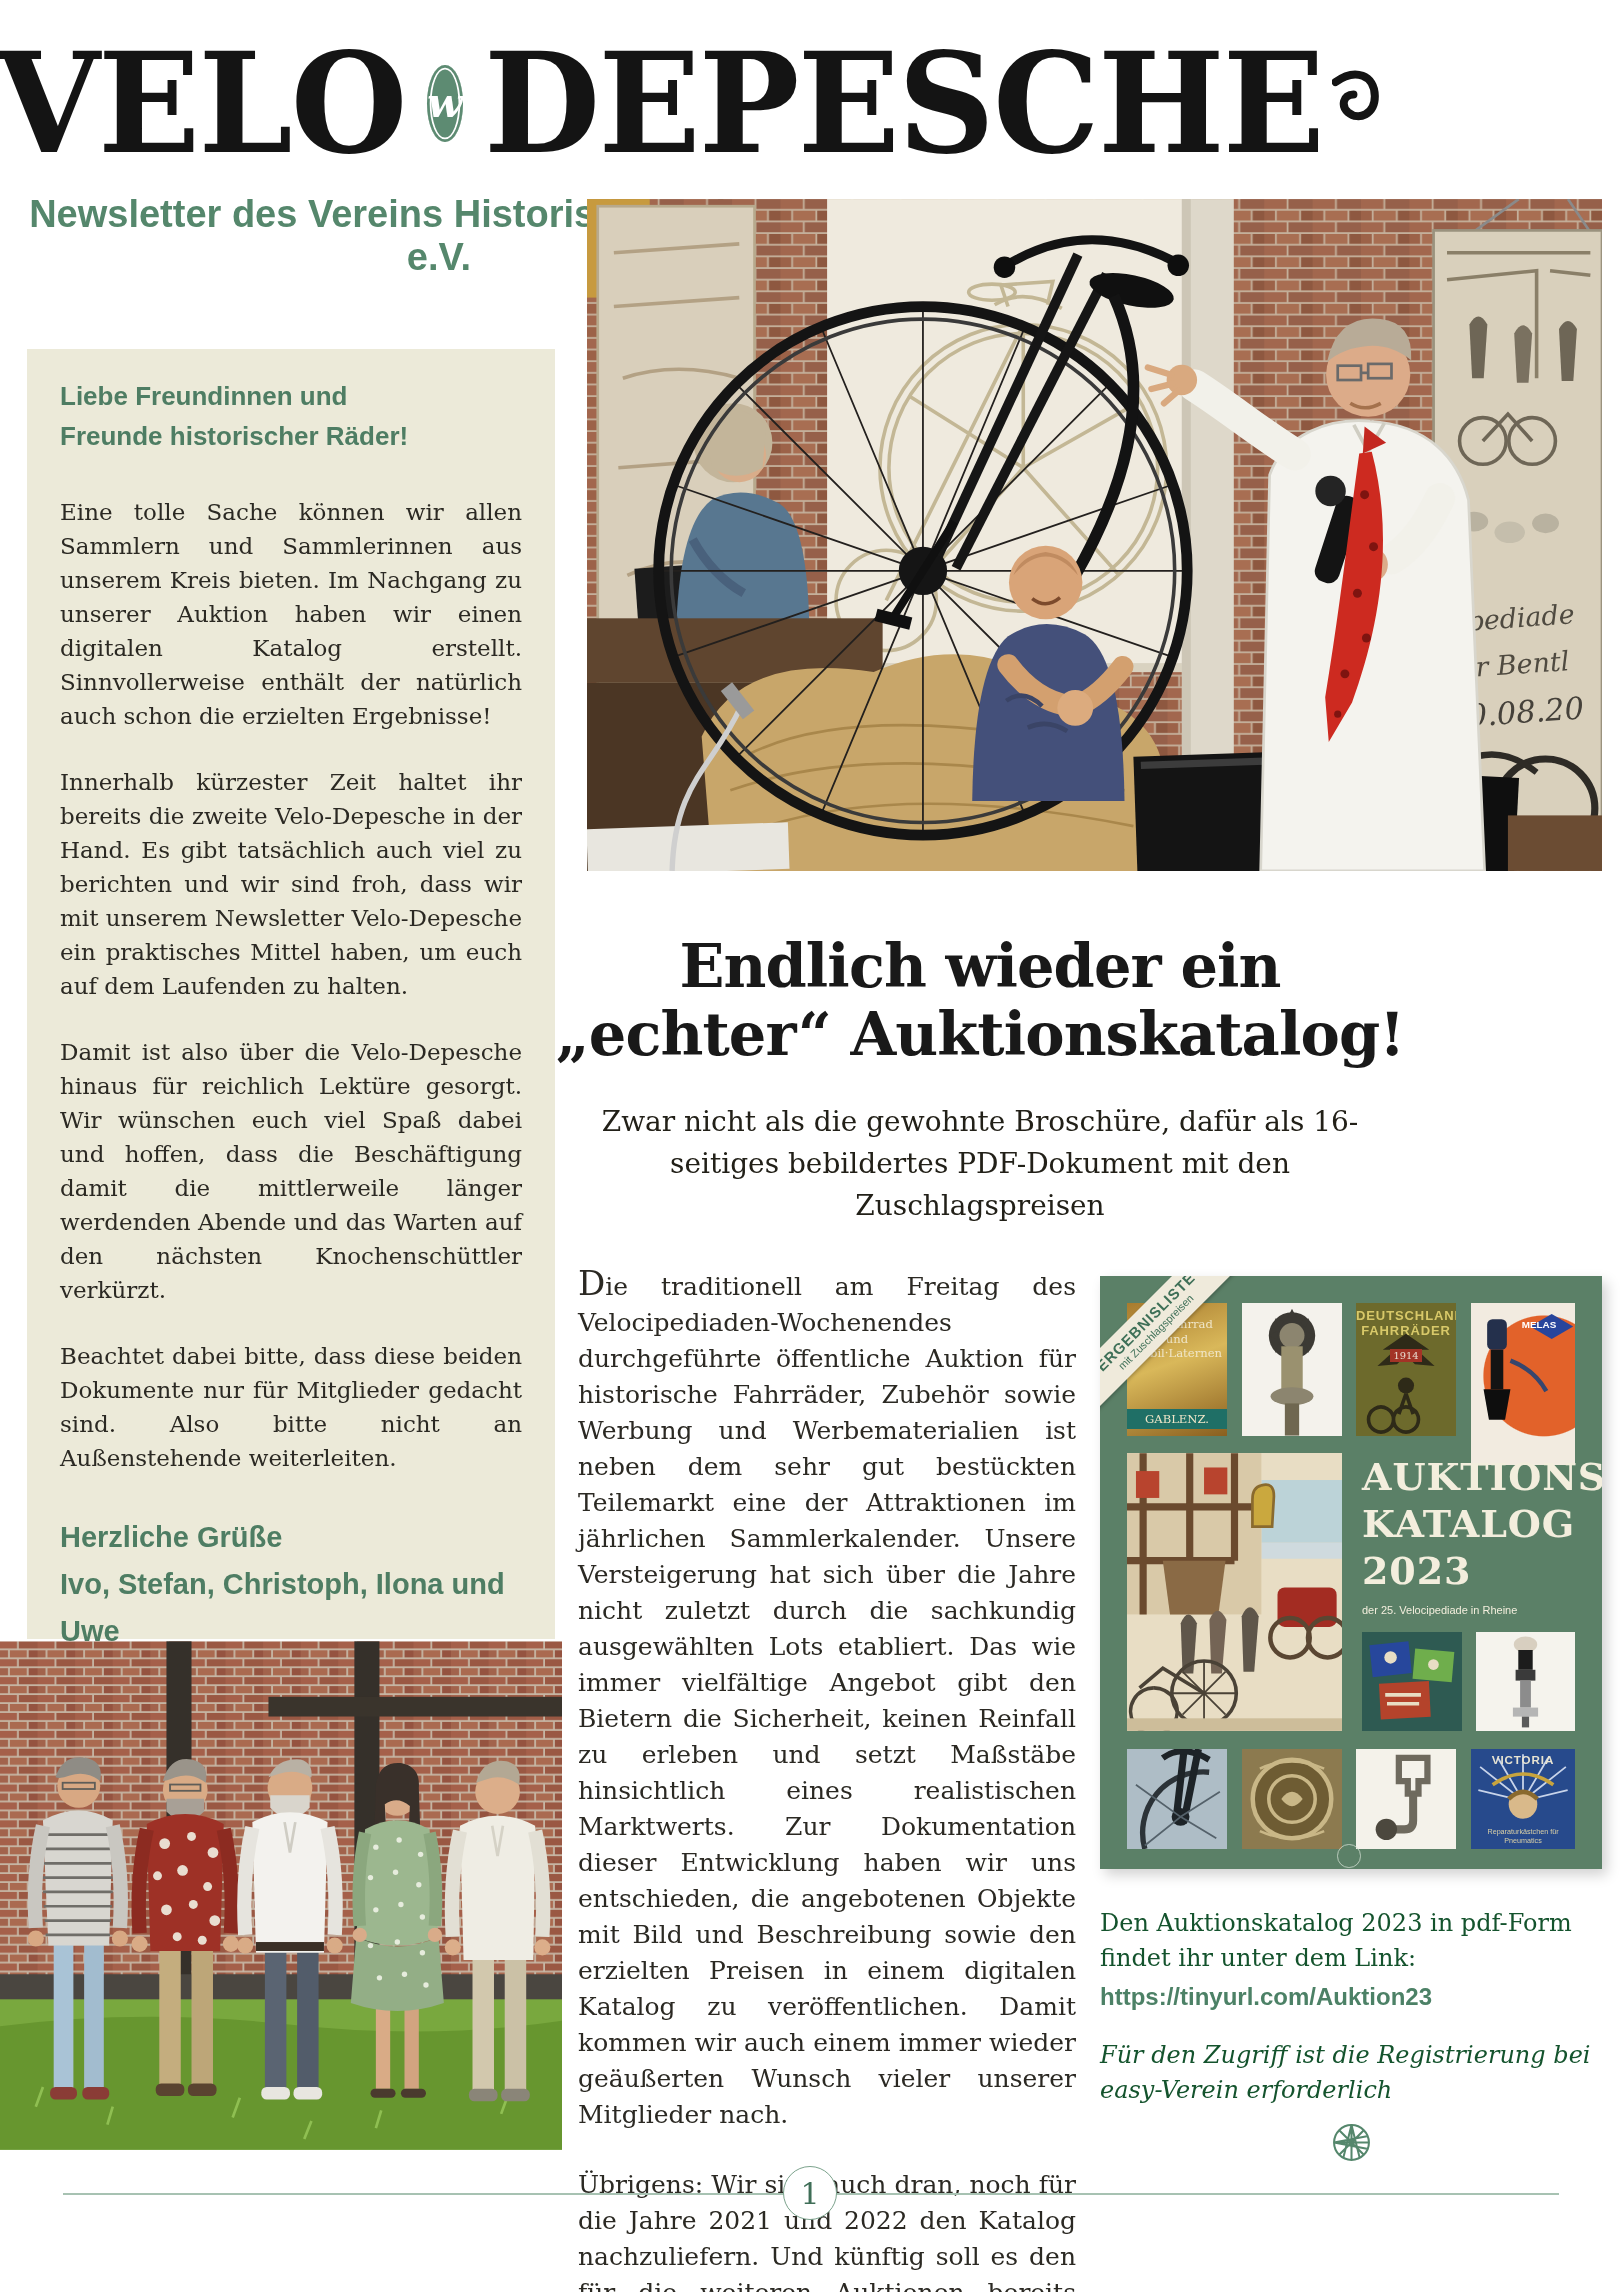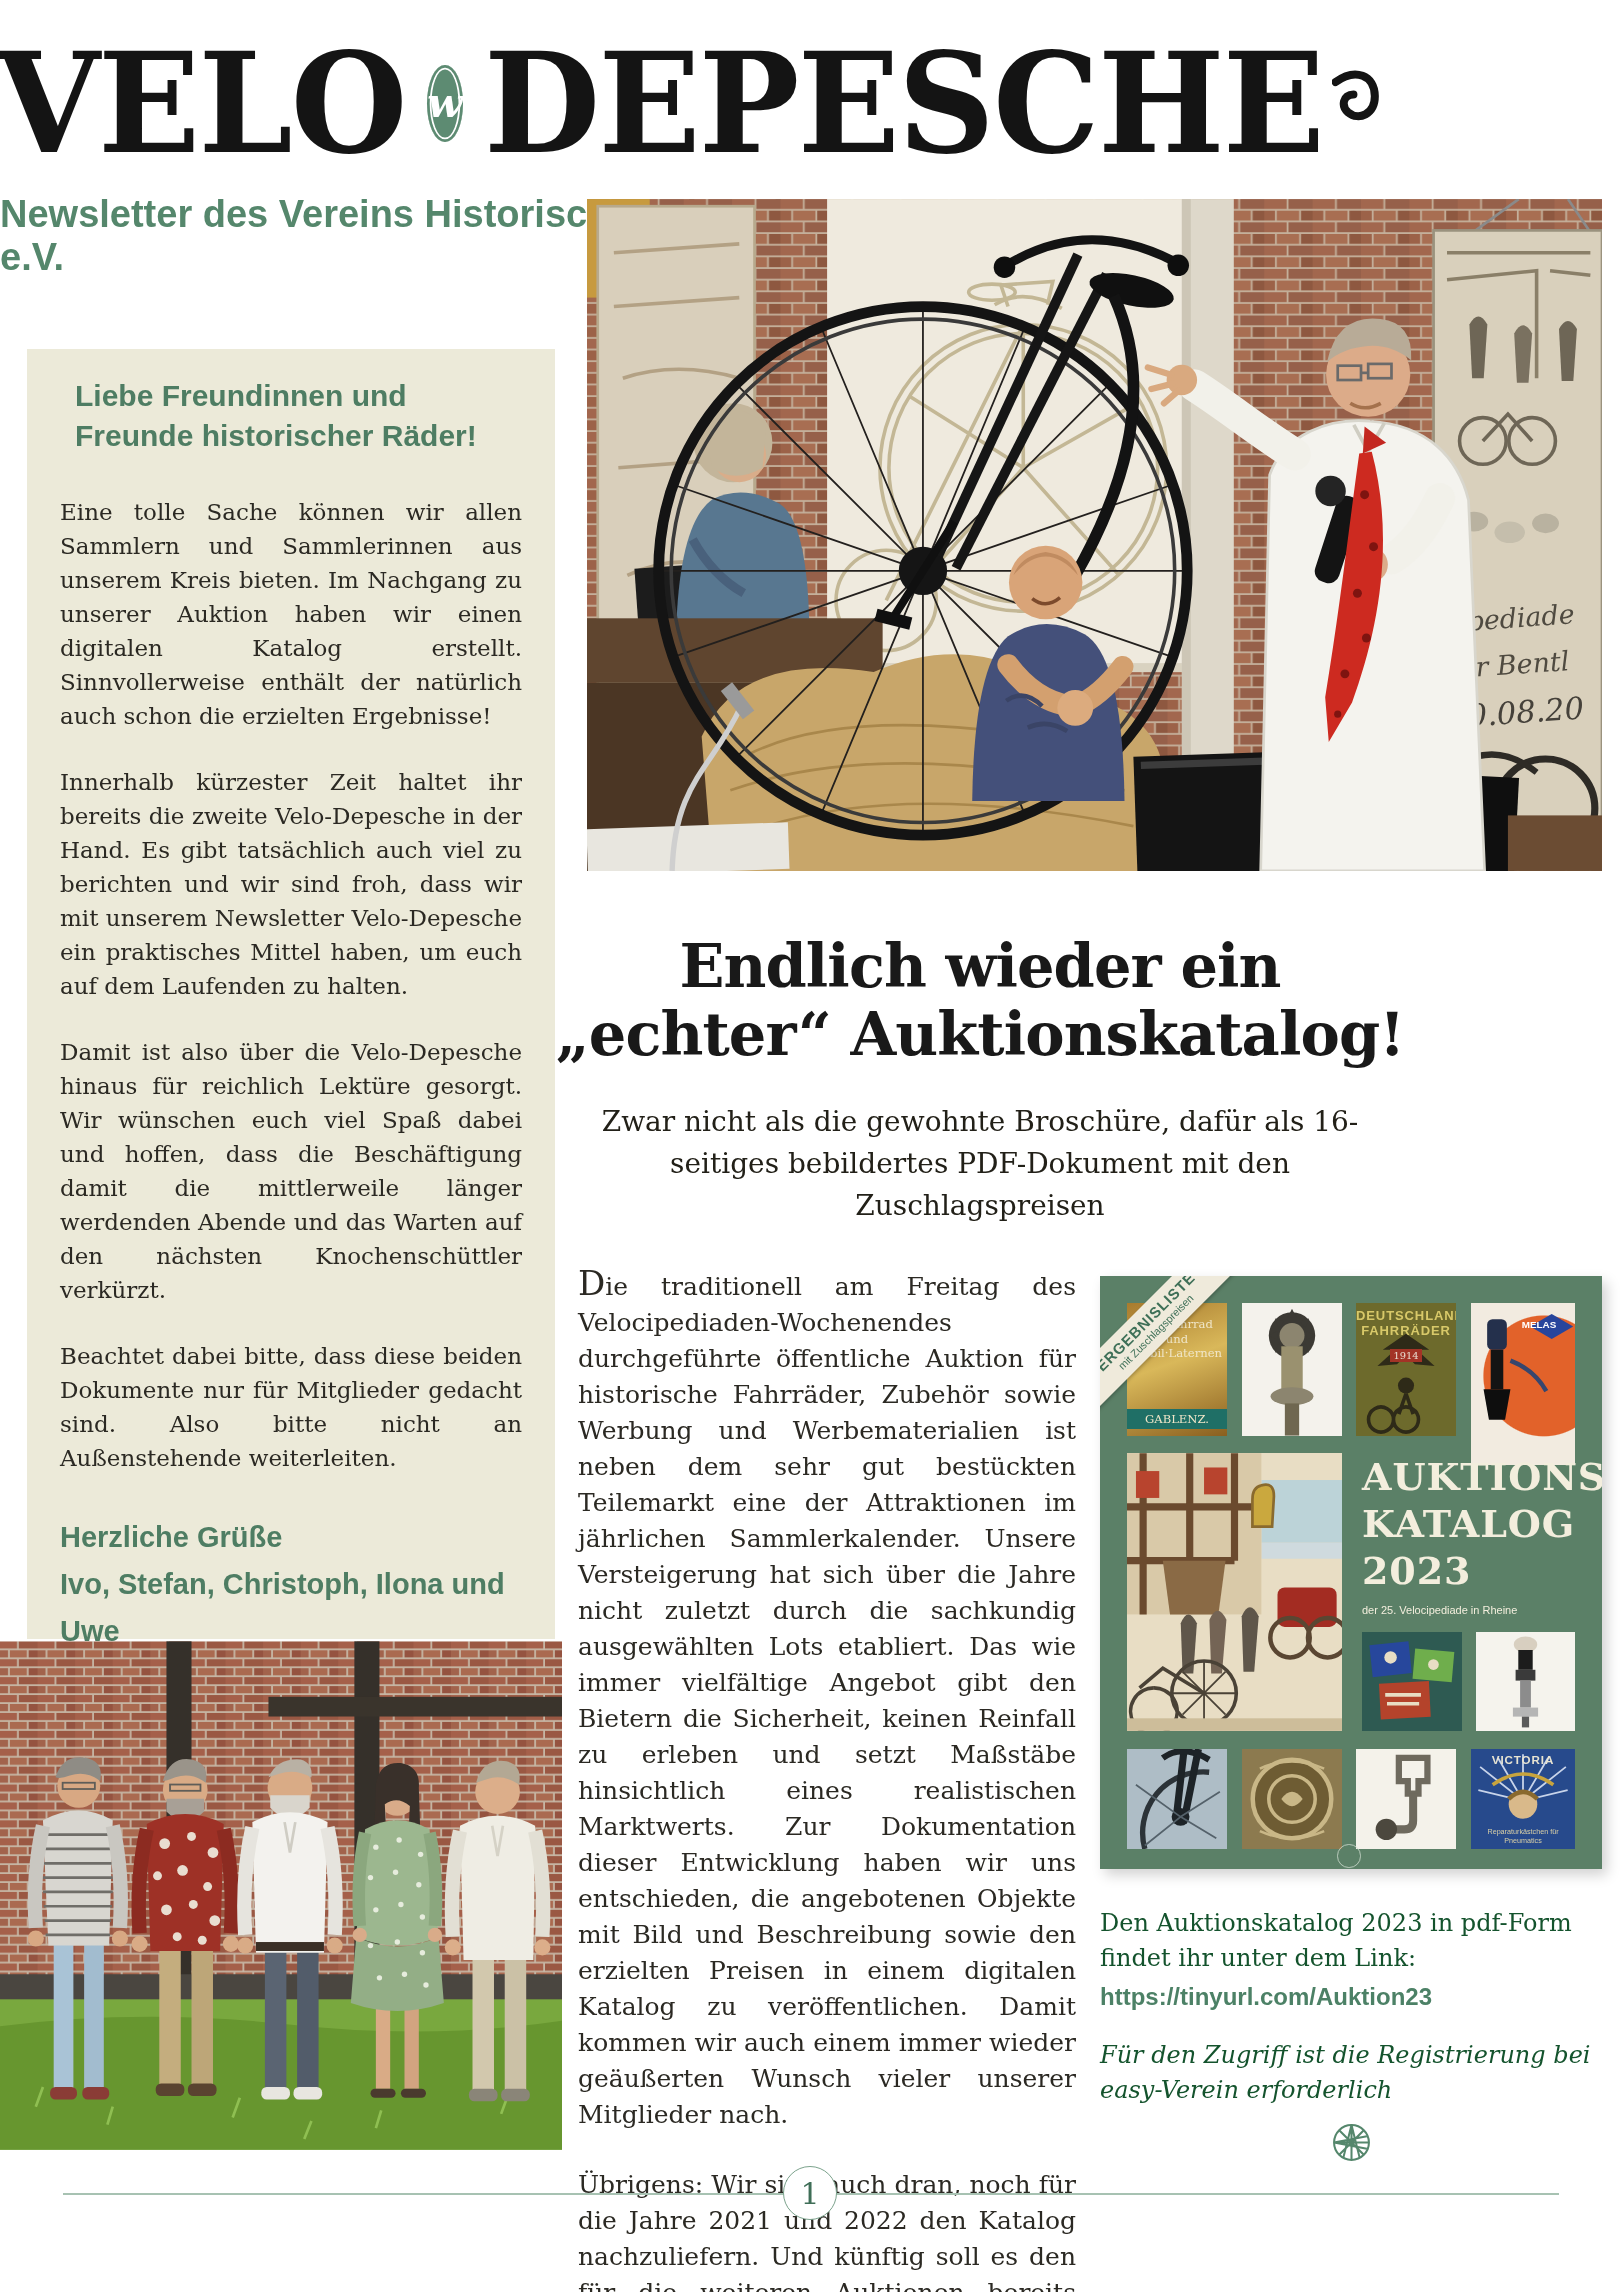--- a/index.html
+++ b/index.html
@@ -1,40 +1,40 @@
 <!DOCTYPE html>
 <html lang="de" style="font-size:14.3px"><head>
 <meta charset="utf-8">
 <style>
   html,body{margin:0;padding:0;background:#ffffff;}
   #page{position:relative;width:1621px;height:2293px;background:#ffffff;overflow:hidden;
         font-family:"Liberation Sans",sans-serif;}
 
   
-  .masthead{position:absolute;left:0;top:36px;width:1319px;text-align:left;}
+  .masthead{position:absolute;left:0;top:36px;width:1319px;text-align:center;}
   .masthead-row{display:flex;align-items:center;justify-content:center;gap:9px;}
   .mast-title{font-family:"DejaVu Serif",serif;font-weight:bold;font-size:134px;
               letter-spacing:-1.8px;color:#141414;line-height:1;transform:scaleY(1.04);}
   .swash{width:50px;height:107px;flex:0 0 auto;}
   .club-logo{width:77px;height:77px;border-radius:50%;background:#5d8b72;display:flex;
              align-items:center;justify-content:center;margin:0 12.5px;box-shadow:inset 0 0 0 2.7px #5d8b72,inset 0 0 0 4.5px #ffffff;}
   .club-logo span{font-family:"DejaVu Serif",serif;font-style:italic;font-weight:bold;
                   color:#ffffff;font-size:41px;line-height:1;}
   .subtitle{margin-top:23px;display:flex;align-items:center;justify-content:center;gap:14.3px;
             color:#55876c;font-size:38px;font-weight:bold;letter-spacing:0;}
   .wheel-icon{width:34px;height:34px;}
 
   
   .top-photo{position:absolute;left:587px;top:199px;width:1015px;height:672px;overflow:hidden;}
   .people-photo{position:absolute;left:0;top:1641px;width:562px;height:509px;overflow:hidden;}
 
   
   .sidebar{position:absolute;left:27px;top:349px;width:528px;height:1290px;
            background:#ecead9;box-sizing:border-box;padding:27px 33px 0 33px;}
-  .sidebar h2{margin:0 0 39px 15px;font-size:30px;line-height:40px;color:#4e7d63;
+  .sidebar h2{margin:0 0 39px 0;font-size:26px;line-height:40px;color:#4e7d63;
               font-weight:bold;font-family:"Liberation Sans",sans-serif;}
   .sidebar p{margin:0 0 32px 0;font-family:"DejaVu Serif",serif;font-size:23px;
              line-height:34px;color:#2b2923;text-align:justify;hyphens:auto;}
   .sidebar .signature{margin-top:39px;font-size:29px;line-height:47px;color:#4e7d63;
              font-weight:bold;}
 
   
   .headline-block{position:absolute;left:541px;top:933px;width:878px;text-align:center;}
   .headline-block h1{margin:0;font-family:"DejaVu Serif",serif;font-weight:bold;
                      font-size:59px;line-height:68px;color:#191919;letter-spacing:-0.9px;}

